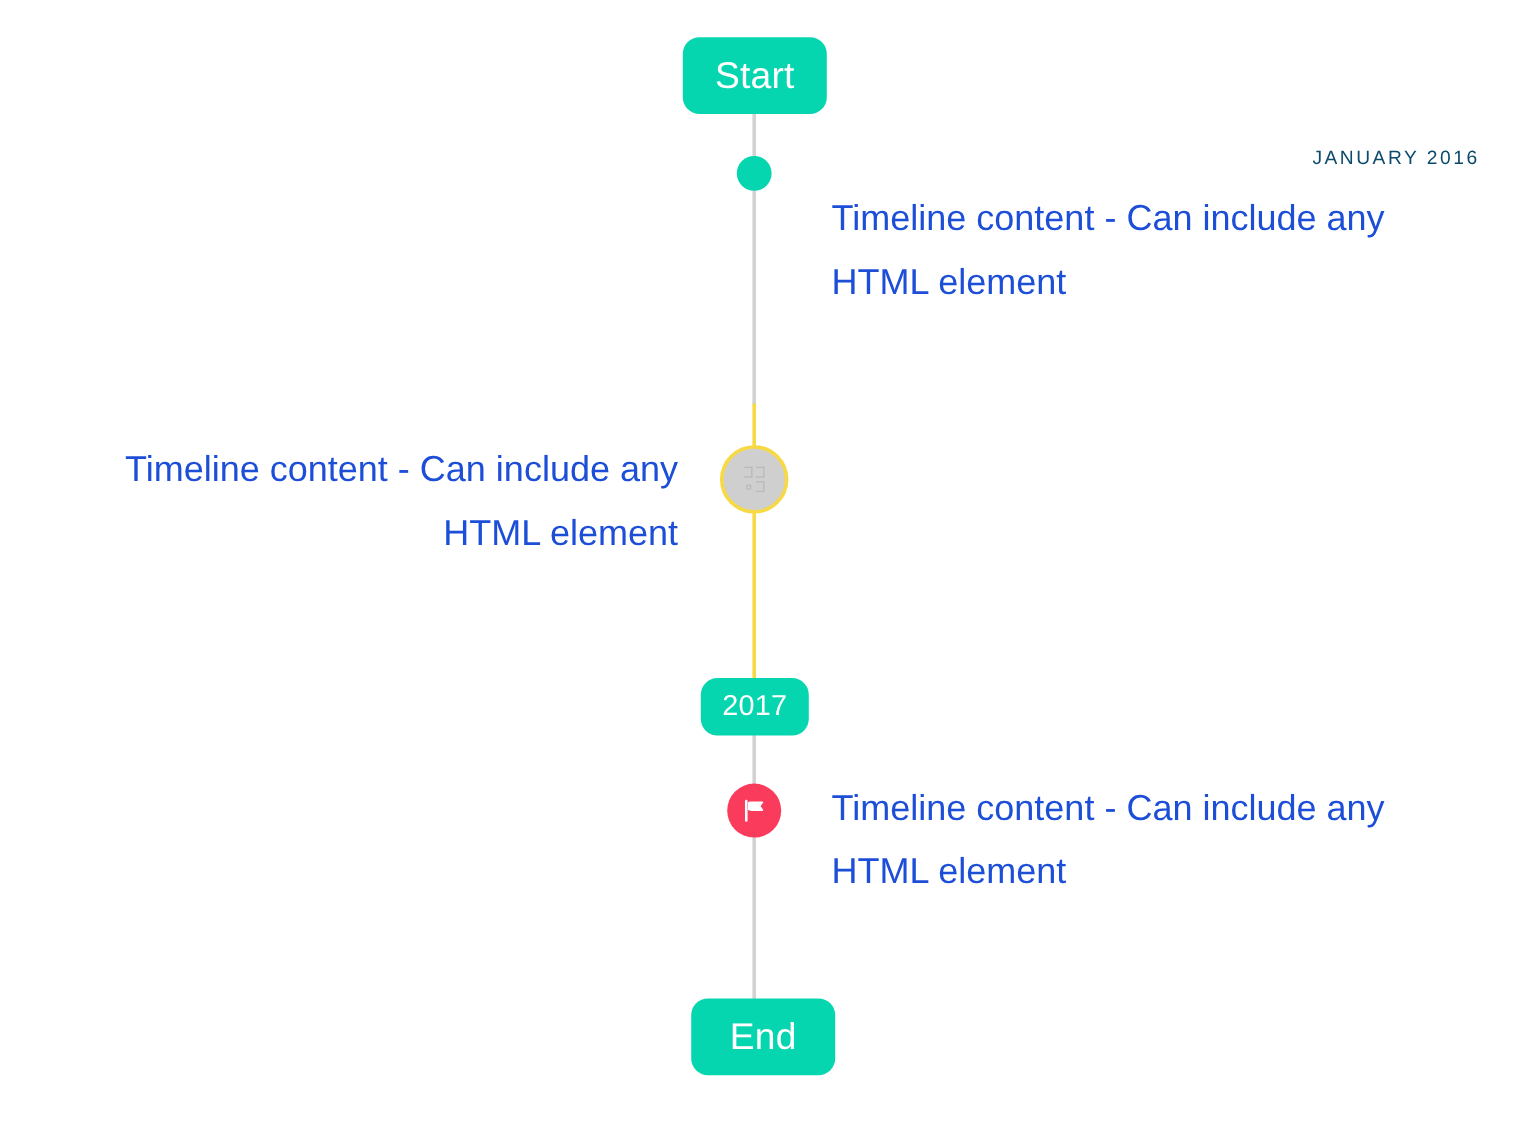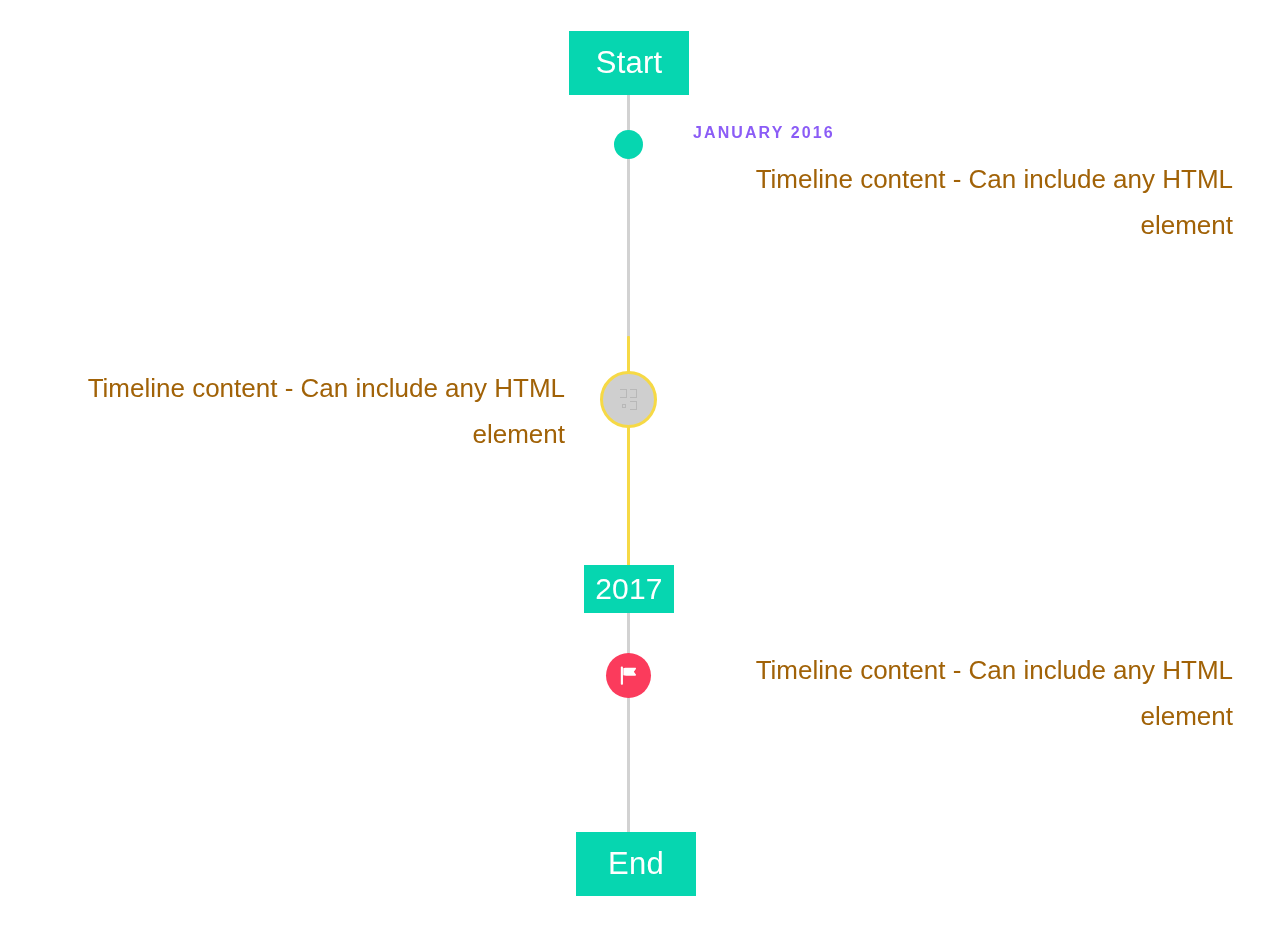--- a/index.html
+++ b/index.html
@@ -44,39 +44,39 @@
     border-radius: 1px;
   }
   .rail-hi-top { top: 336px; height: 40px; }  
   .rail-hi-bot { top: 424px; height: 145px; } 
 
   
   .cap {
     position: absolute;
     background: #06d6b0;
     color: #ffffff;
-    border-radius: 0;
+    border-radius: 14px;
     display: flex;
     align-items: center;
     justify-content: center;
     font-weight: 400;
     letter-spacing: 0.2px;
     z-index: 5;
     cursor: pointer;
     user-select: none;
   }
   .cap-start {
     left: 569px; top: 31px;
     width: 120px; height: 64px;
     font-size: 31px;
   }
   .cap-year {
     left: 584px; top: 565px;
     width: 90px; height: 48px;
-    font-size: 30px;
+    font-size: 24px;
   }
   .cap-end {
     left: 576px; top: 832px;
     width: 120px; height: 64px;
     font-size: 31px;
   }
 
   
   .event {
     position: absolute;
@@ -95,35 +95,35 @@
   }
   
   .side-left .event-body {
     left: 25px;
     width: 540px;
     text-align: right;
   }
 
   .event-date {
     font-size: 16px;
-    font-weight: bold;
+    font-weight: normal;
     letter-spacing: 2.1px;
-    color: #8b5cf6;
+    color: #0c4a6e;
     margin: 0 0 14px 0;
     text-transform: uppercase;
     white-space: nowrap;
+    text-align: right;
   }
 
   .event-text {
-    font-size: 26px;
+    font-size: 30px;
     line-height: 1.78;
-    color: #a16207;
+    color: #1d4ed8;
     font-weight: 300;
     margin: 0;
-    text-align: right;
   }
 
   
   .marker {
     position: absolute;
     border-radius: 50%;
     box-sizing: border-box;
     display: flex;
     align-items: center;
     justify-content: center;

